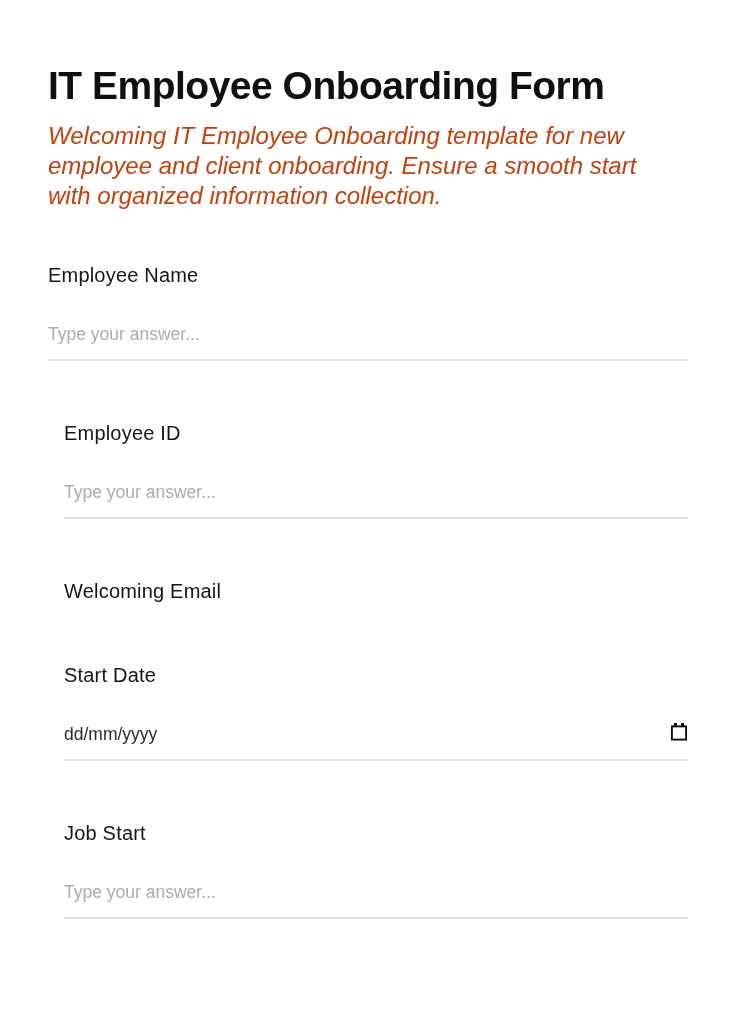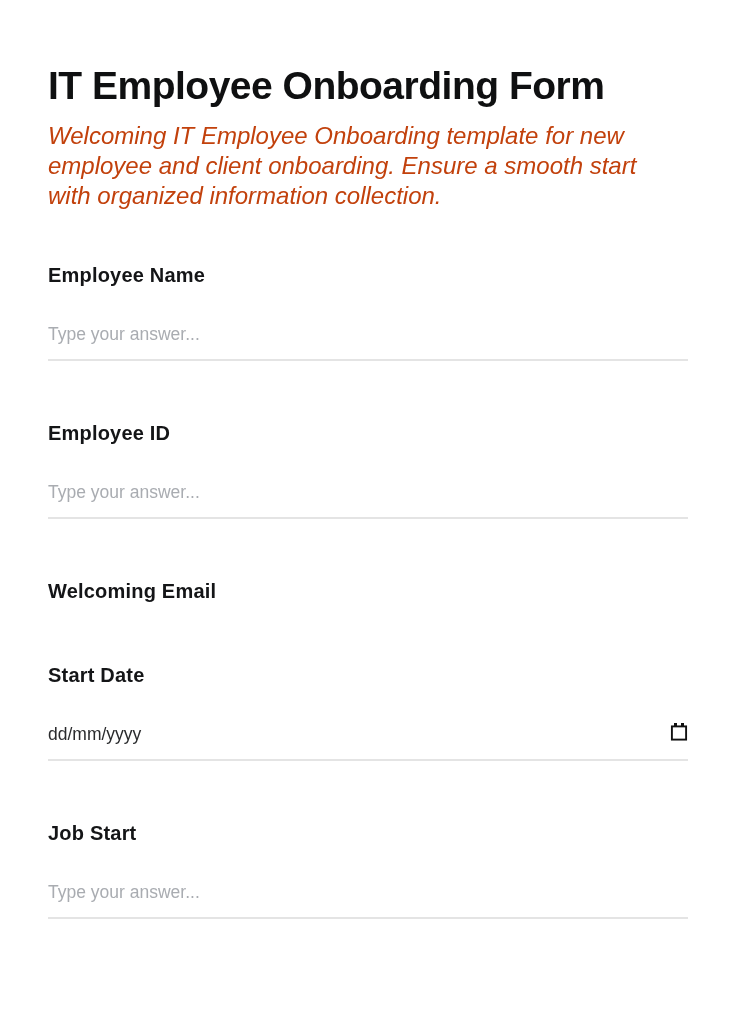--- a/index.html
+++ b/index.html
@@ -40,26 +40,26 @@
     max-width: 630px;
     font-size: 24px;
     font-style: italic;
     line-height: 30px;
     color: #c2410c;
   }
   .fields {
     margin-top: 52px;
   }
   .field { display: block; }
-  .field + .field { margin-top: 60px; }
+  .field + .field { margin-top: 60px; margin-left: 16px; }
   .field-label {
     display: block;
     font-size: 20px;
     line-height: 24px;
-    font-weight: 700;
+    font-weight: 400;
     letter-spacing: 0.2px;
     color: #141517;
   }
   .input-row {
     display: flex;
     align-items: flex-start;
     margin-top: 36px;
     border-bottom: 2px solid #e4e4e4;
     padding-bottom: 14px;
   }

